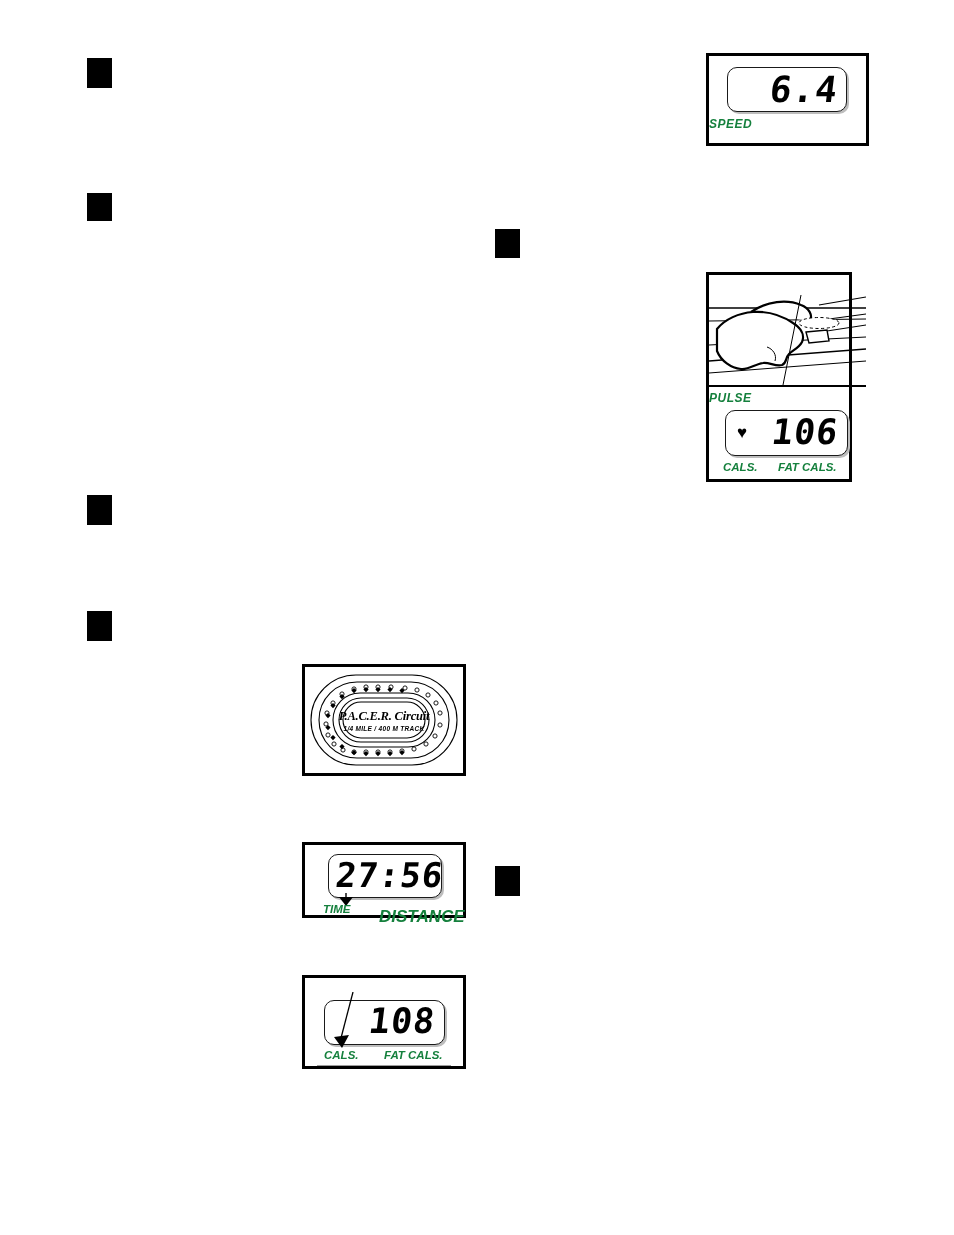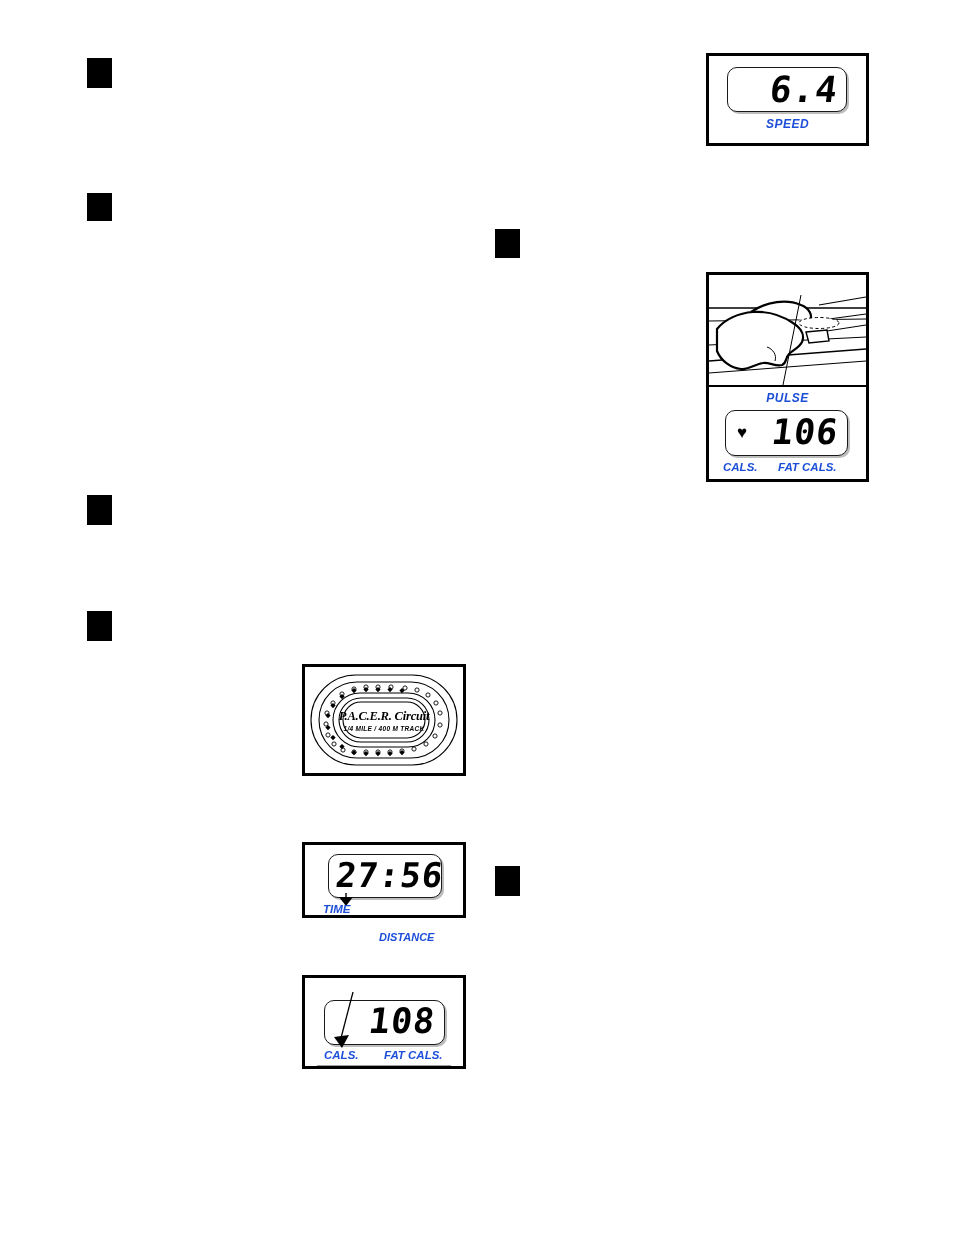--- a/index.html
+++ b/index.html
@@ -52,23 +52,23 @@
     white-space: nowrap;
     line-height: 1;
     
     transform: skewX(-7deg);
   }
   .lcd-caption {
     position: absolute;
     font-family: "Liberation Sans", sans-serif;
     font-style: italic;
     font-weight: bold;
-    color: #1d4ed8;
+    color: #15803d;
     white-space: nowrap;
-    text-align: center;
+    text-align: left;
   }
 
   .heart-glyph {
     position: absolute;
     color: #000000;
     line-height: 1;
   }
 
   .hairline {
     position: absolute;
@@ -90,21 +90,21 @@
   <div class="step-marker" style="left:87px; top:611px; width:25px; height:30px;"></div>
   <div class="step-marker" style="left:495px; top:866px; width:25px; height:30px;"></div>
 
   <div class="figure" style="left:706px; top:53px; width:163px; height:93px;">
     <div class="lcd" style="left:18px; top:11px; width:120px; height:45px;">
       <div class="lcd-digits" style="right:8px; top:4px; font-size:36px;">6.4</div>
     </div>
     <div class="lcd-caption" style="left:0; right:0; top:61px; font-size:12px; letter-spacing:0.5px;">SPEED</div>
   </div>
 
-  <div class="figure" style="left:706px; top:272px; width:163px; height:210px;">
+  <div class="figure" style="left:706px; top:272px; width:146px; height:210px;">
 
     <div style="position:absolute; left:0; top:0; width:157px; height:110px; overflow:hidden; border-bottom:2px solid #000;">
       <svg width="157" height="110" viewBox="0 0 157 110" fill="none" stroke="#000" stroke-width="1.2">
 
         <path d="M0 33 L157 33" stroke-width="1.6"></path>
         <path d="M0 46 L157 44" stroke-width="1"></path>
         <path d="M0 70 L157 62" stroke-width="1"></path>
         <path d="M0 86 L157 74" stroke-width="1.6"></path>
         <path d="M0 98 L157 86" stroke-width="1"></path>
         <path d="M110 30 L157 22" stroke-width="1.2"></path>
@@ -209,21 +209,21 @@
       <div class="lcd-digits" style="left:7px; top:3px; font-size:34px;">27:56</div>
     </div>
 
     <div style="position:absolute; left:30px; top:48px; width:22px; height:14px;">
       <svg width="22" height="14" viewBox="0 0 22 14">
         <path d="M11 0 L11 5" stroke="#000" stroke-width="1.4" fill="none"></path>
         <polygon points="4,4 18,4 11,13" fill="#000"></polygon>
       </svg>
     </div>
     <div class="lcd-caption" style="left:18px; top:58px; font-size:11.5px;">TIME</div>
-    <div class="lcd-caption" style="left:74px; top:62px; font-size:11px;margin-top:24px;">DISTANCE</div>
+    <div class="lcd-caption" style="left:74px; top:62px; font-size:17px;">DISTANCE</div>
   </div>
 
   <div class="figure" style="left:302px; top:975px; width:164px; height:94px;">
     <div class="lcd" style="left:19px; top:22px; width:121px; height:45px;">
       <div class="lcd-digits" style="right:9px; top:3px; font-size:35px;">108</div>
     </div>
 
     <div style="position:absolute; left:28px; top:14px; width:26px; height:57px;">
       <svg width="26" height="57" viewBox="0 0 26 57">
         <path d="M20 0 L8 46" stroke="#000" stroke-width="1.3" fill="none"></path>

